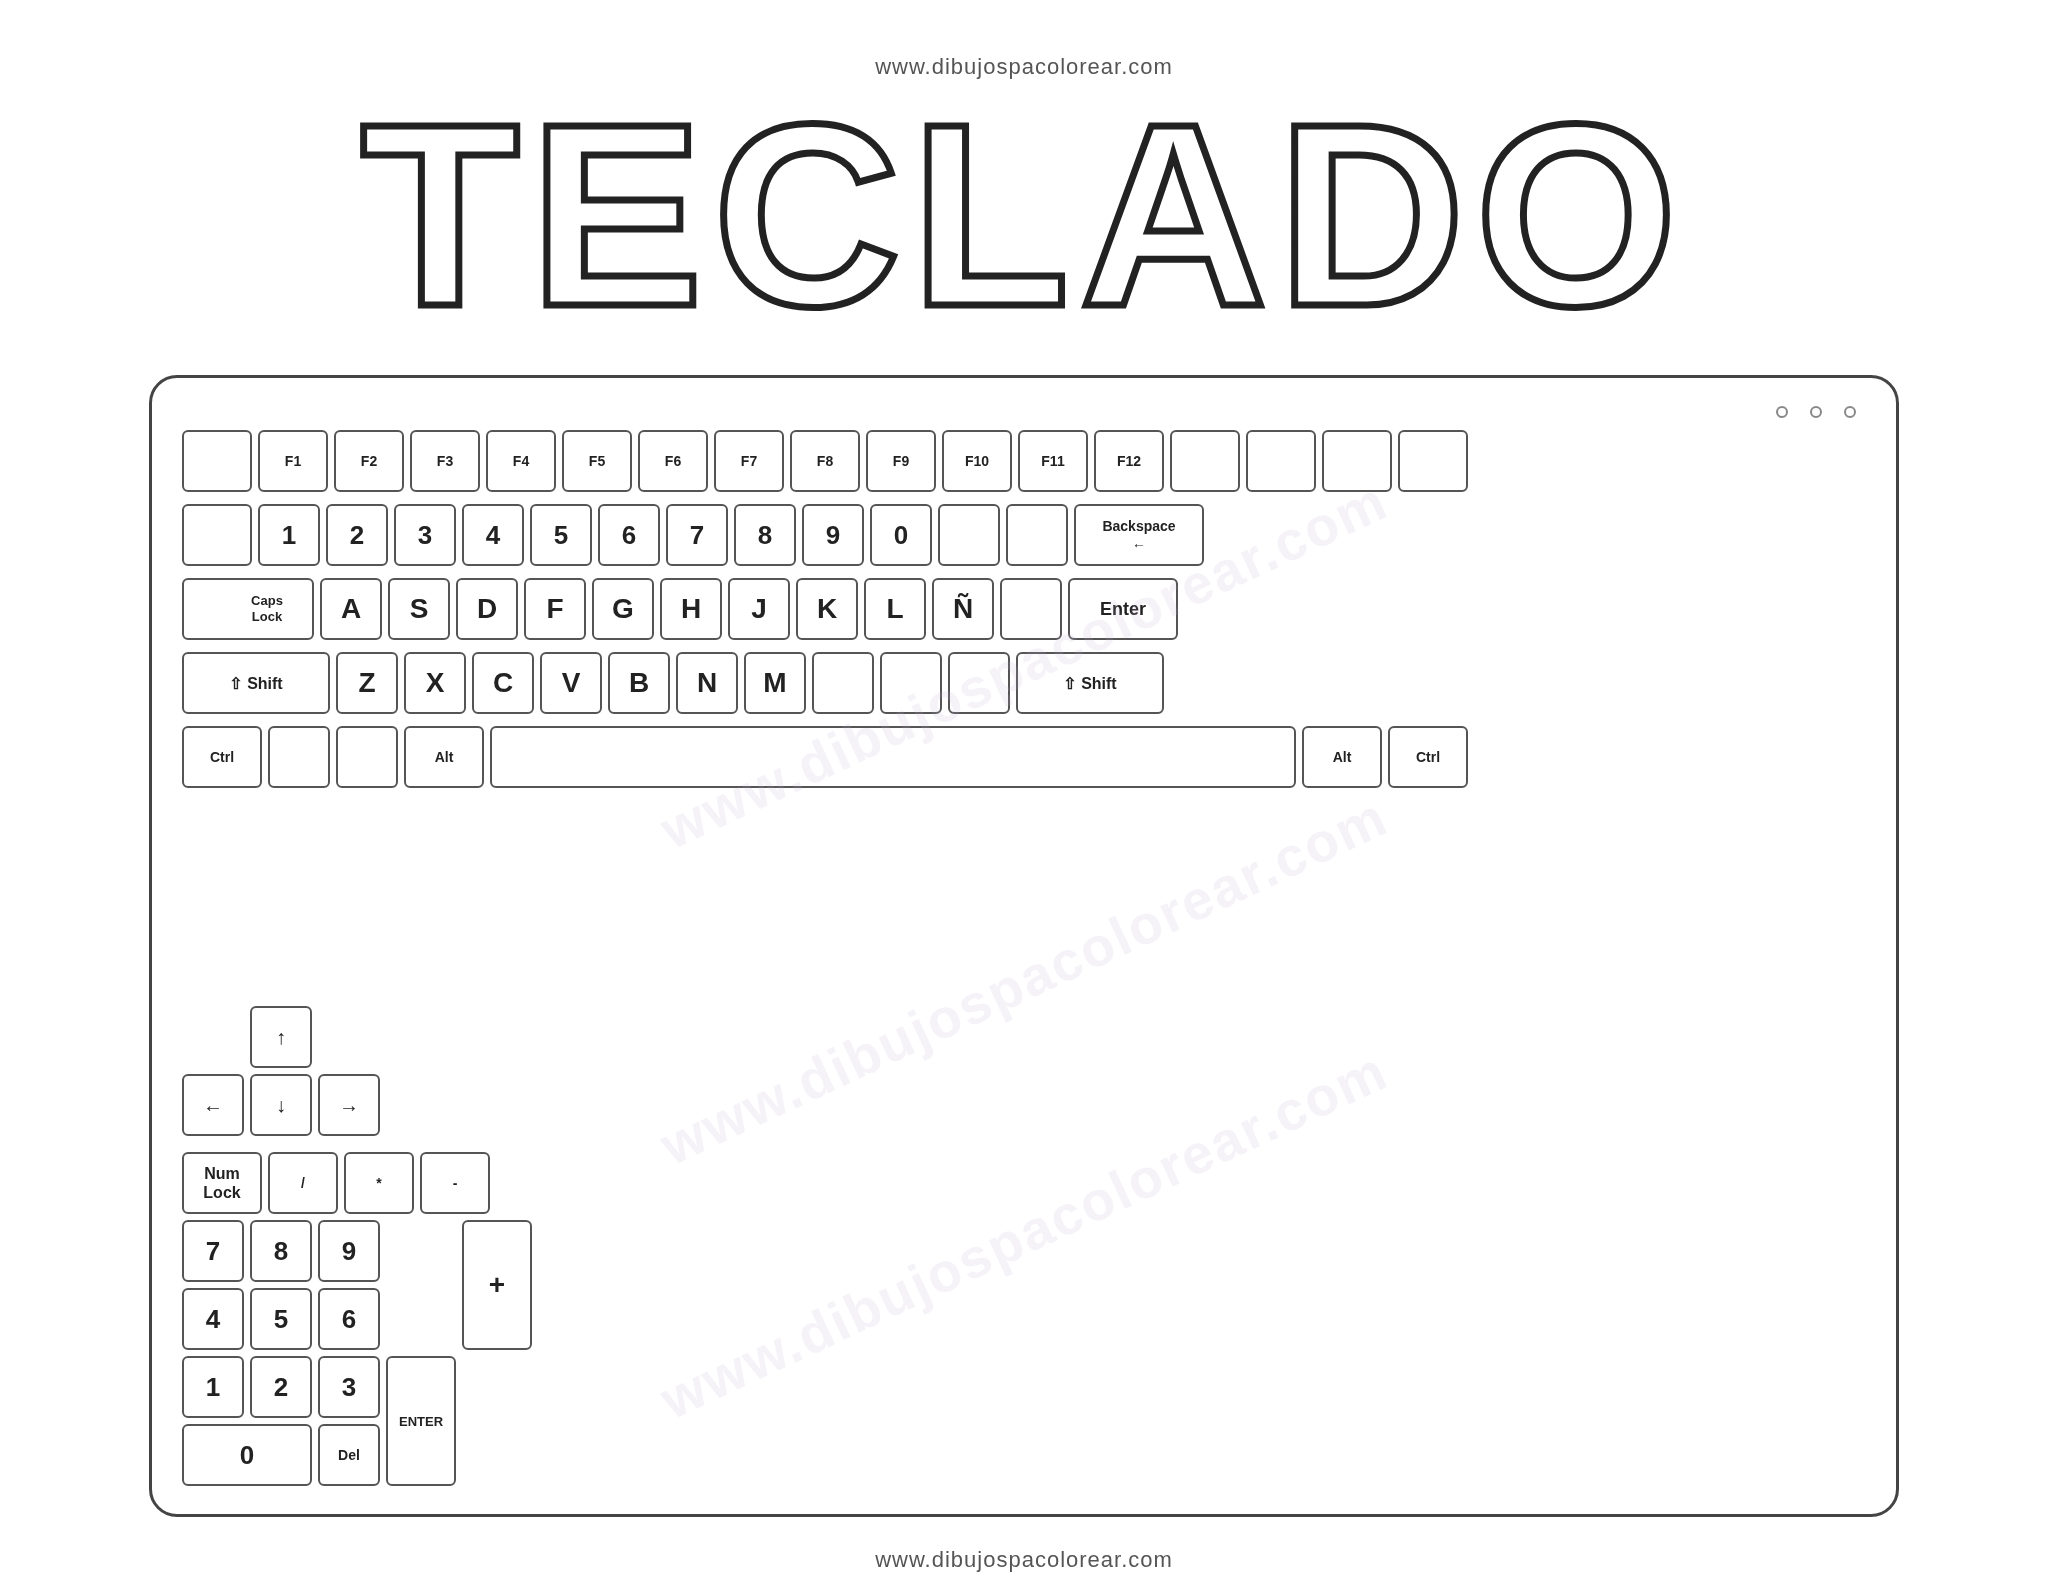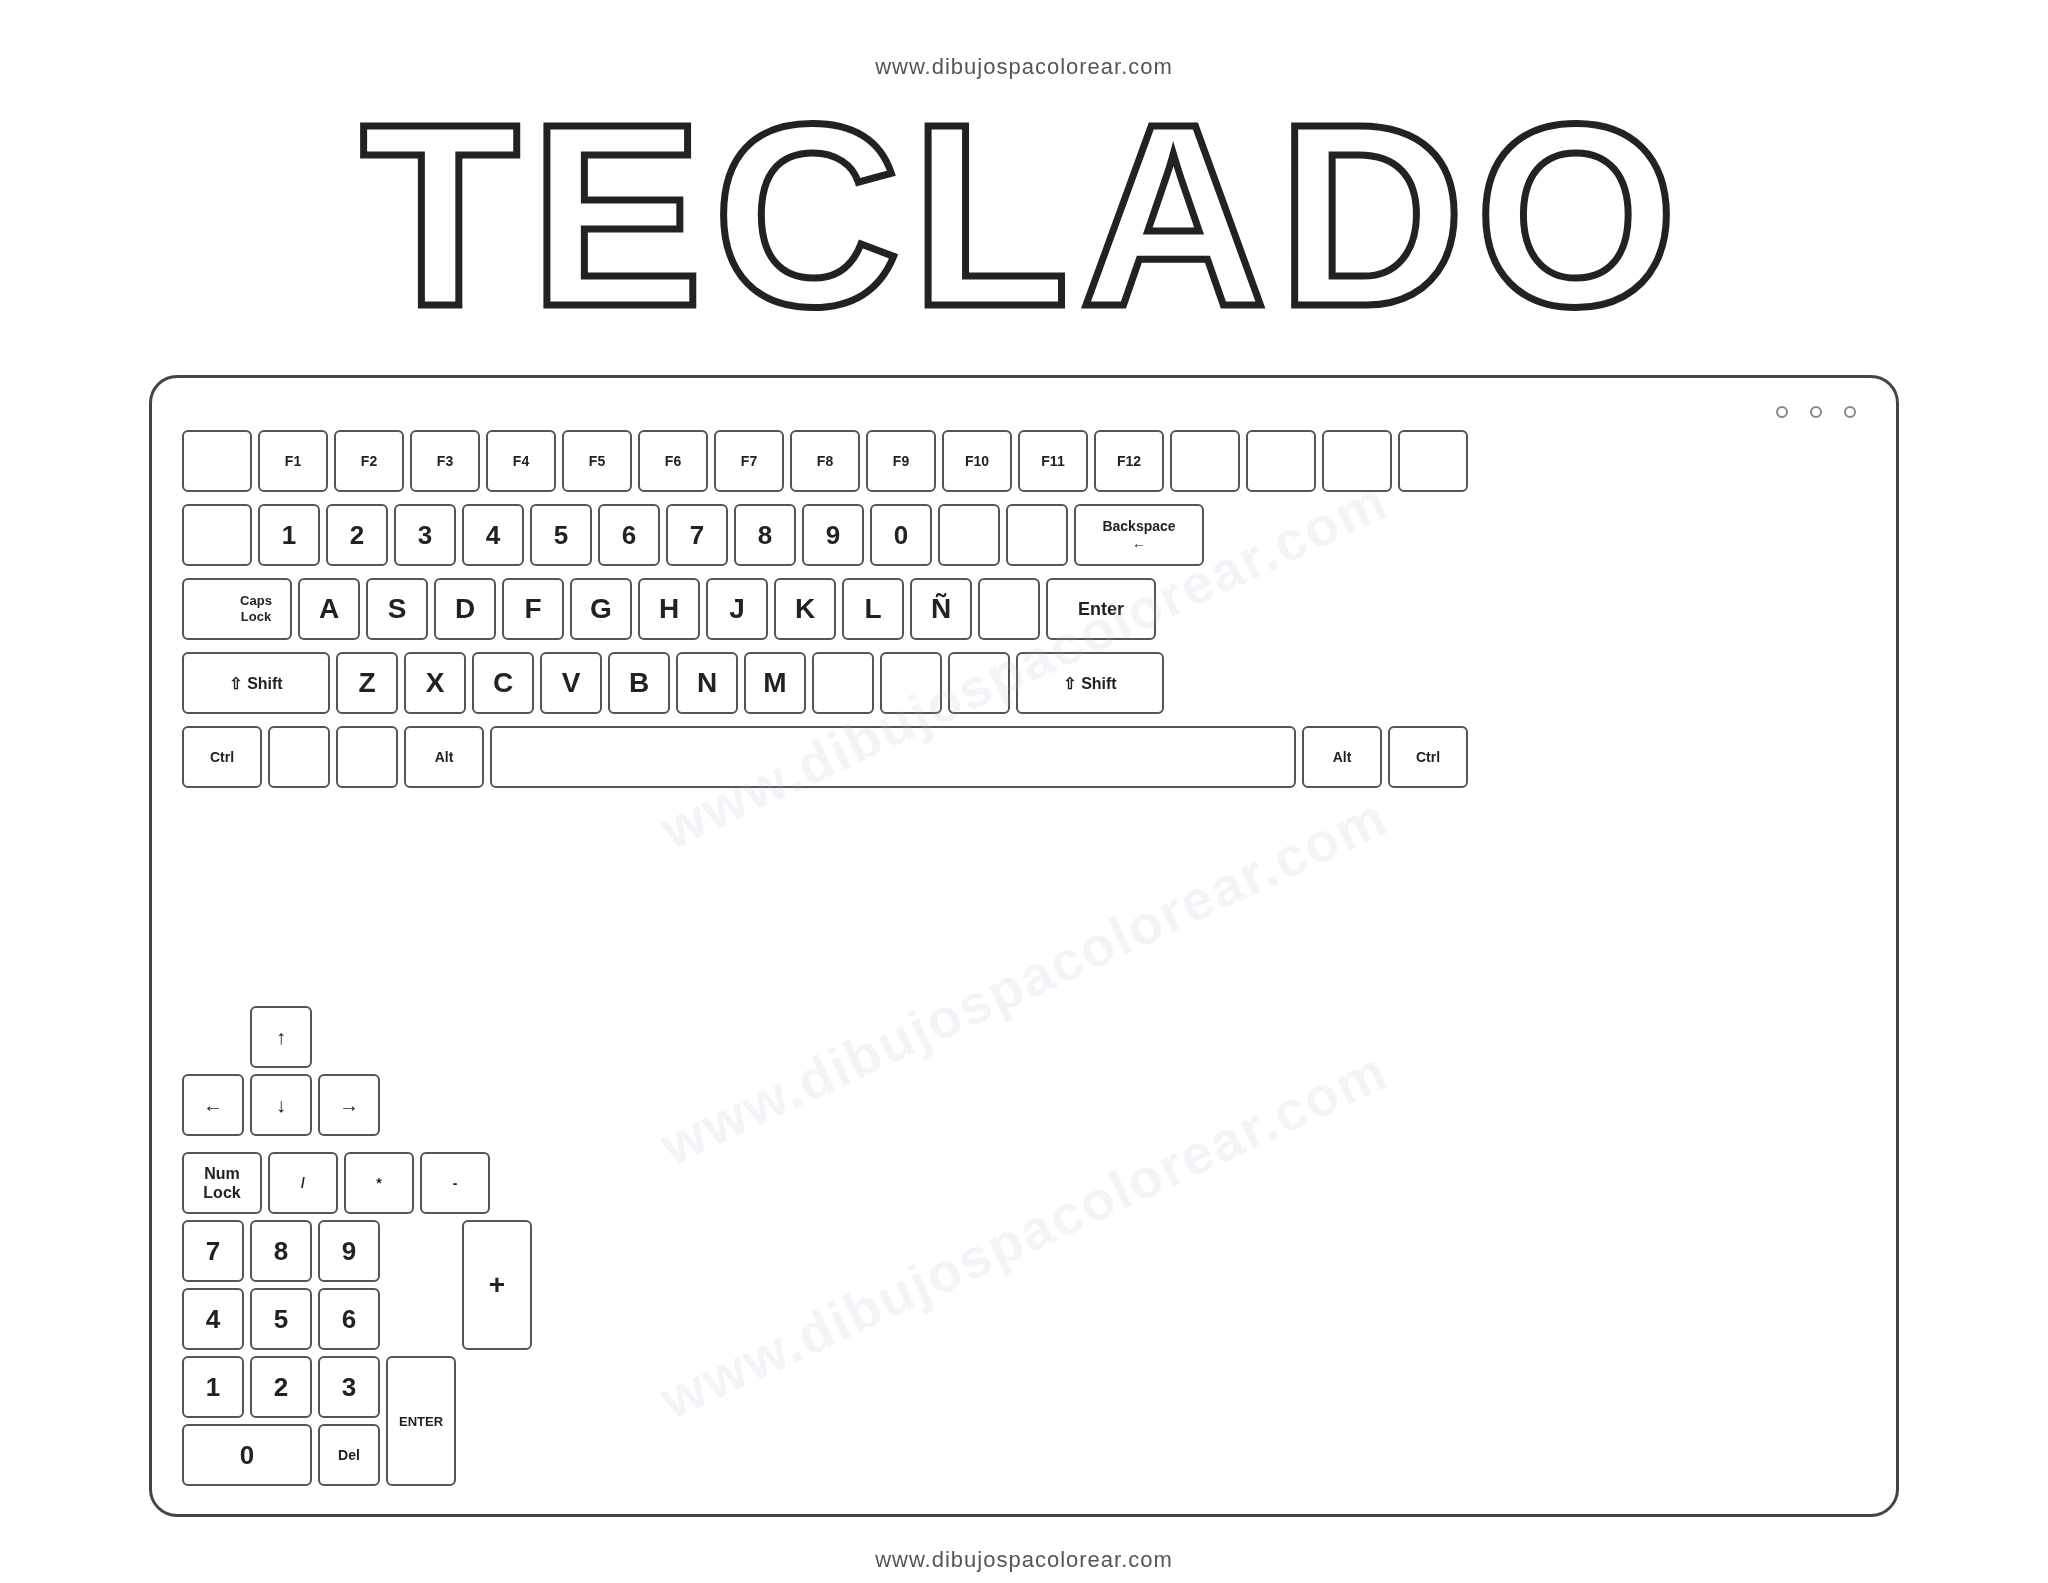--- a/index.html
+++ b/index.html
@@ -102,21 +102,21 @@
     .key-tiny { font-size: 11px; font-weight: bold; line-height: 1.2; }
     .key-letter { font-size: 28px; font-weight: 900; }
     .key-number { font-size: 26px; font-weight: 900; }
 
     
     .w-esc { width: 70px; }
     .w-f { width: 70px; }
     .w-blank-sm { width: 70px; }
     .w-backspace { width: 130px; }
     .w-tab { width: 100px; }
-    .w-capslock { width: 110px; padding-left: 40px; }
+    .w-capslock { width: 132px; padding-left: 40px; }
     .w-enter { width: 110px; font-size: 18px; font-weight: bold; }
     .w-shift-l { width: 148px; font-size: 16px; font-weight: bold; }
     .w-shift-r { width: 148px; font-size: 16px; font-weight: bold; }
     .w-ctrl { width: 80px; }
     .w-alt { width: 80px; }
     .w-space { flex: 1; min-width: 360px; }
     .w-numlock { width: 80px; font-size: 12px; }
     .w-numslash { width: 70px; }
     .w-numstar { width: 70px; }
     .w-numminus { width: 70px; }

